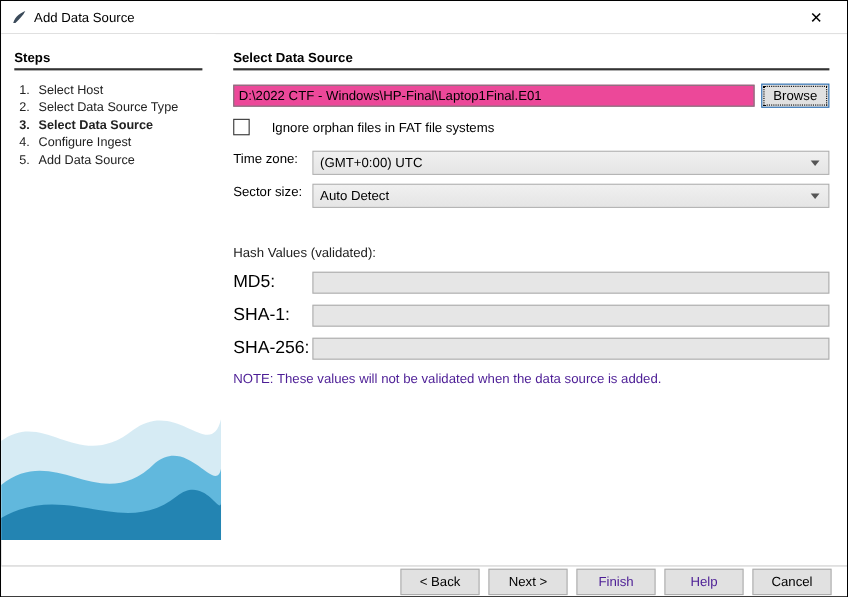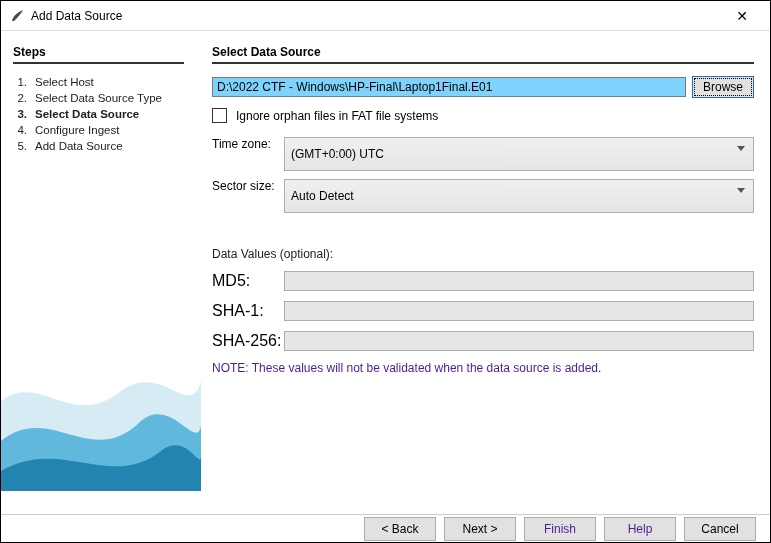--- a/index.html
+++ b/index.html
@@ -77,35 +77,35 @@
   border-bottom: 2px solid #333;
   padding-bottom: 3px;
   margin-bottom: 12px;
 }
 .row { display:flex; align-items:flex-start; margin-bottom: 8px; }
 .row label.lbl { width: 72px; font-size: 12px; }
 .row.stack { flex-direction: column; align-items: flex-start; }
 .path-row { display:flex; align-items:center; gap:6px; margin-bottom:10px; }
 .path-input {
   flex:1; height:20px; font-size:12px; padding:1px 4px;
-  border:1px solid #7a7a7a; background:#7dd3fc;
+  border:1px solid #7a7a7a; background:#ec4899;
 }
 .browse-btn {
   height:22px; padding:0 10px; font-size:12px;
   background:#e1e1e1; border:1px solid #2a6fb5;
   outline: 1px dotted #000; outline-offset:-3px;
   cursor:pointer;
 }
-.chk-row { display:flex; align-items:center; gap:9px; margin: 4px 0 14px 0; }
+.chk-row { display:flex; align-items:center; gap:20px; margin: 4px 0 14px 0; }
 .chk {
   width:15px; height:15px; border:1px solid #333; background:#fff; display:inline-block;
 }
 .chk-row span { font-size:12px; }
 .select {
-  flex:1; height:34px; border:1px solid #adadad;
+  flex:1; height:22px; border:1px solid #adadad;
   background: linear-gradient(#f0f0f0,#e5e5e5);
   padding:2px 20px 2px 6px; font-size:12px; position:relative;
   display:flex; align-items:center;
 }
 .select::after {
   content:""; position:absolute; right:8px; top:8px;
   border-left:4px solid transparent; border-right:4px solid transparent;
   border-top:5px solid #555;
 }
 .small-gap { height: 26px; }
@@ -197,21 +197,21 @@
 
     <div class="row">
       <label class="lbl">Sector size:</label>
       <div class="select">
           <span>Auto Detect</span>
         </div>
     </div>
 
     <div class="small-gap"></div>
 
-    <div class="hash-title">Data Values (optional):</div>
+    <div class="hash-title">Hash Values (validated):</div>
 
     <div class="hash-row">
       <label>MD5:</label>
       <input class="hash-input" type="text" value="" style="">
     </div>
     <div class="hash-row">
       <label>SHA-1:</label>
       <input class="hash-input" type="text" value="" style="">
     </div>
     <div class="hash-row">

